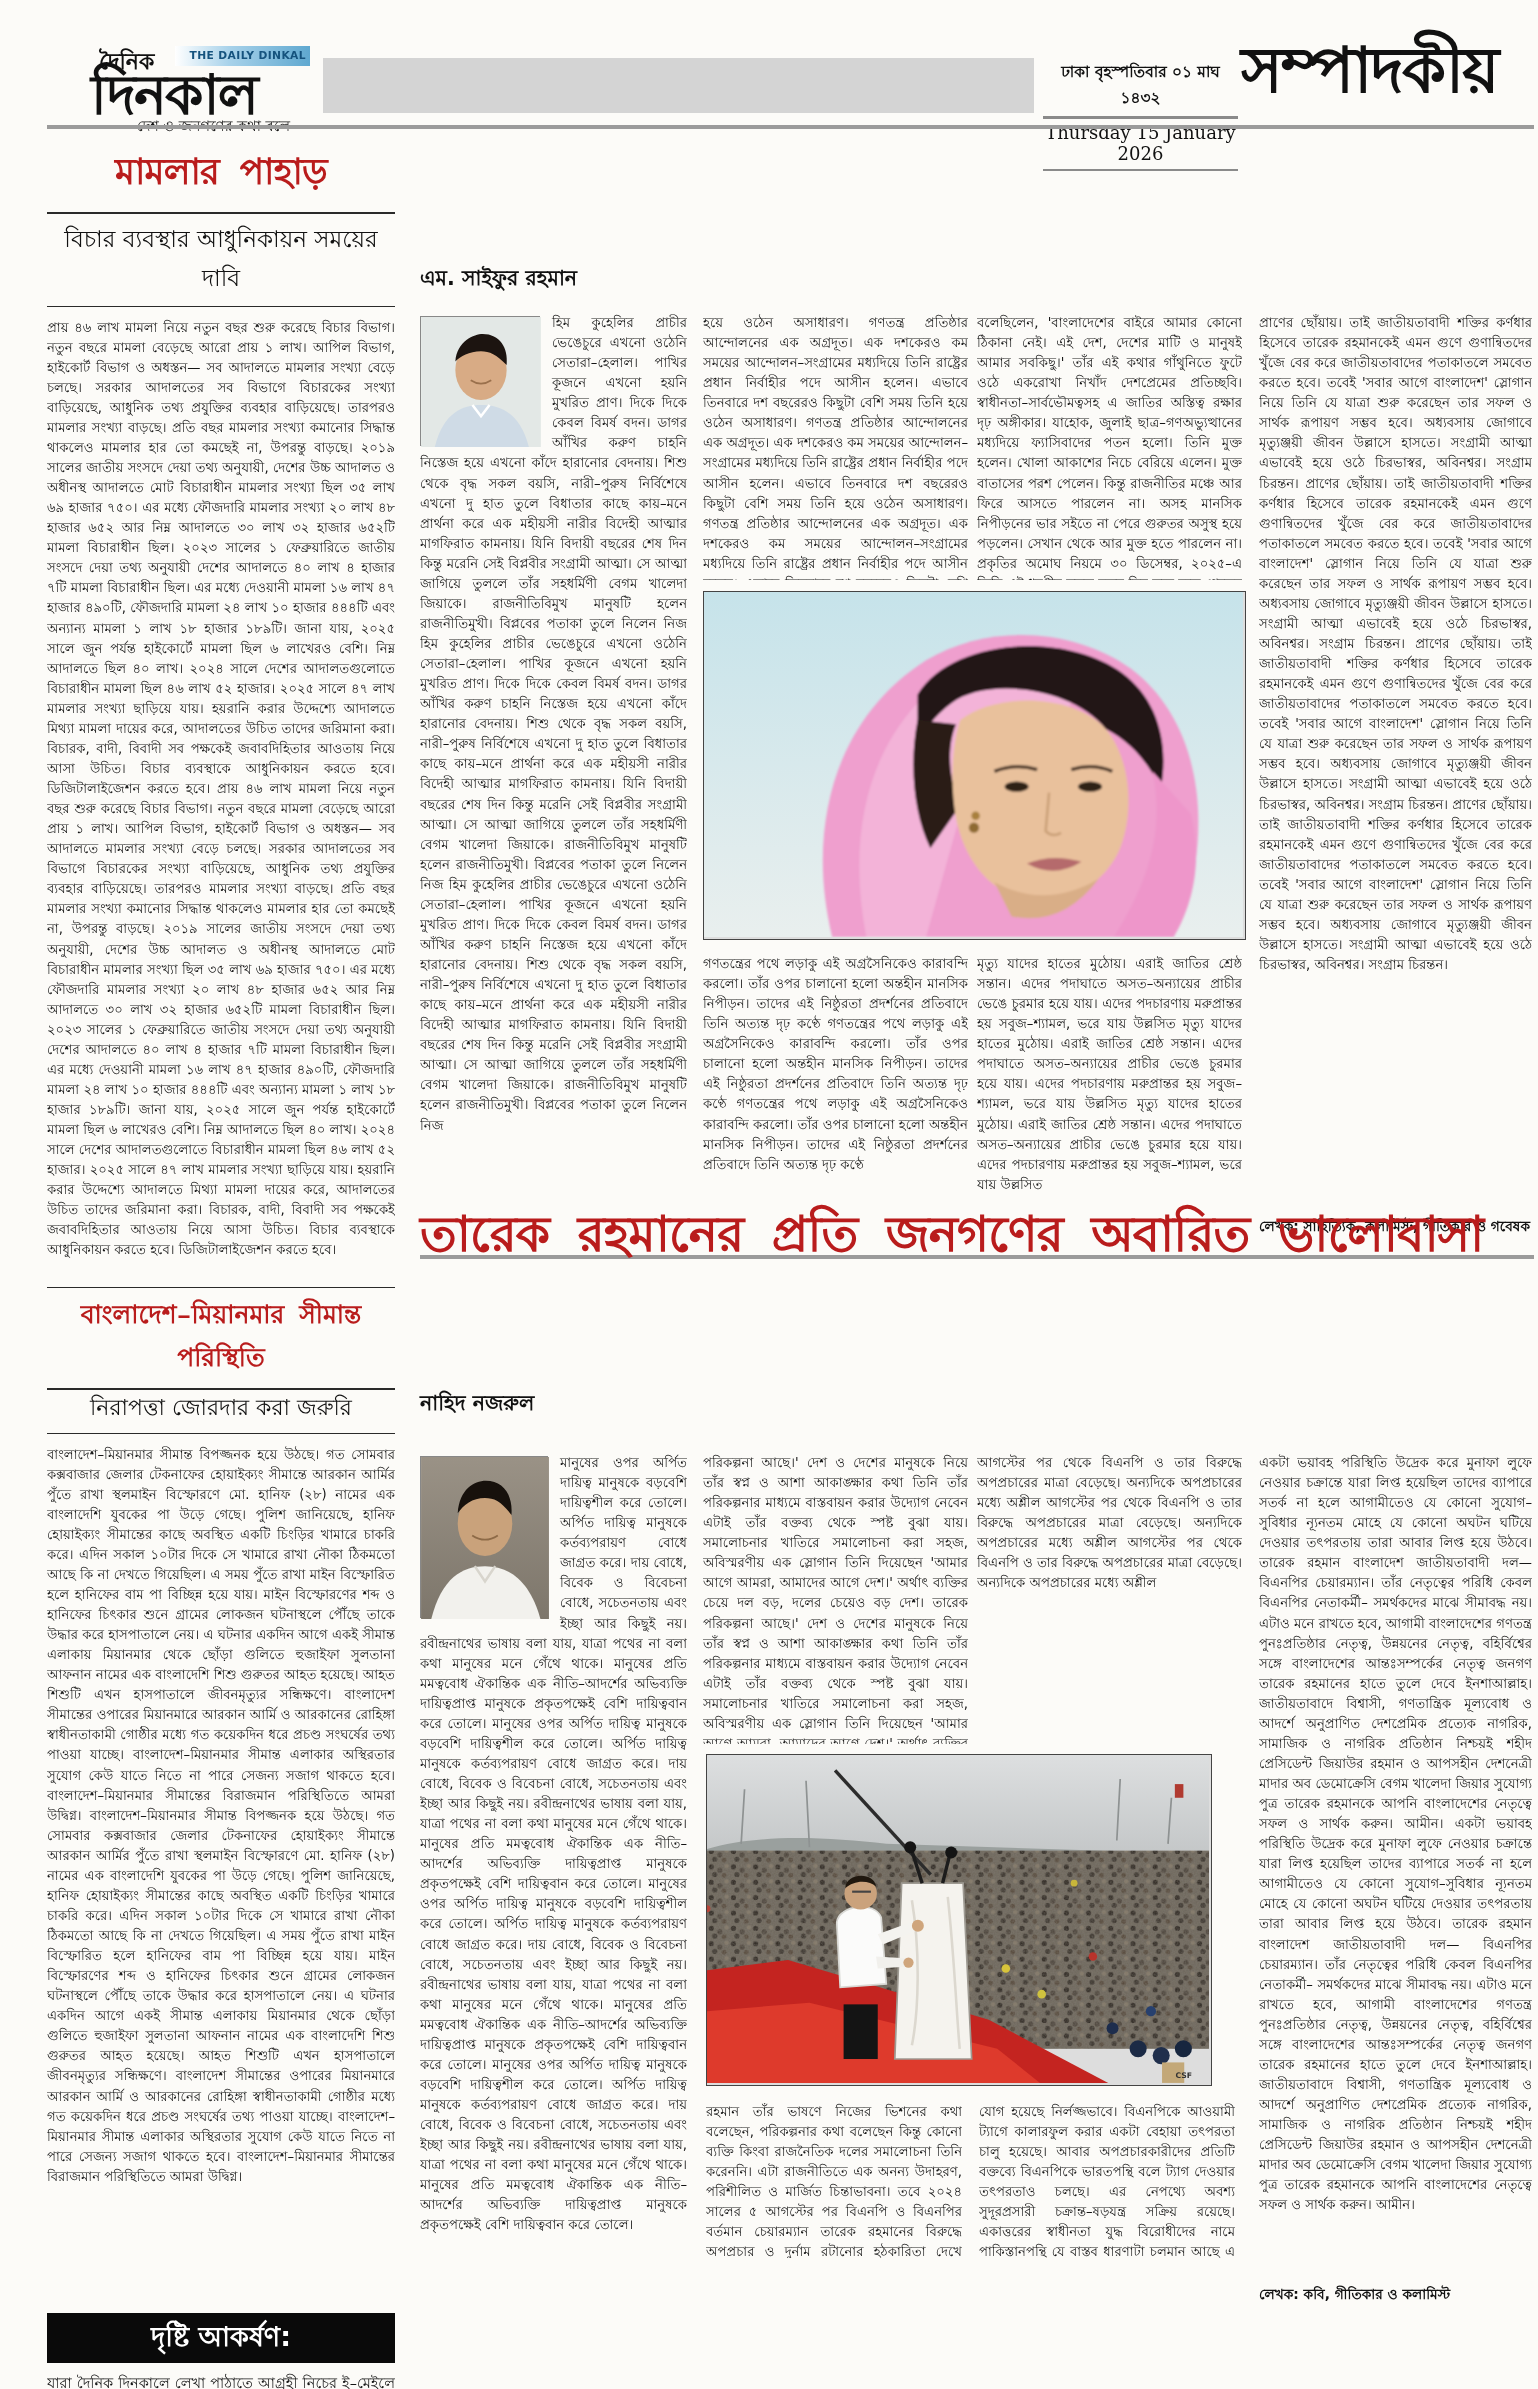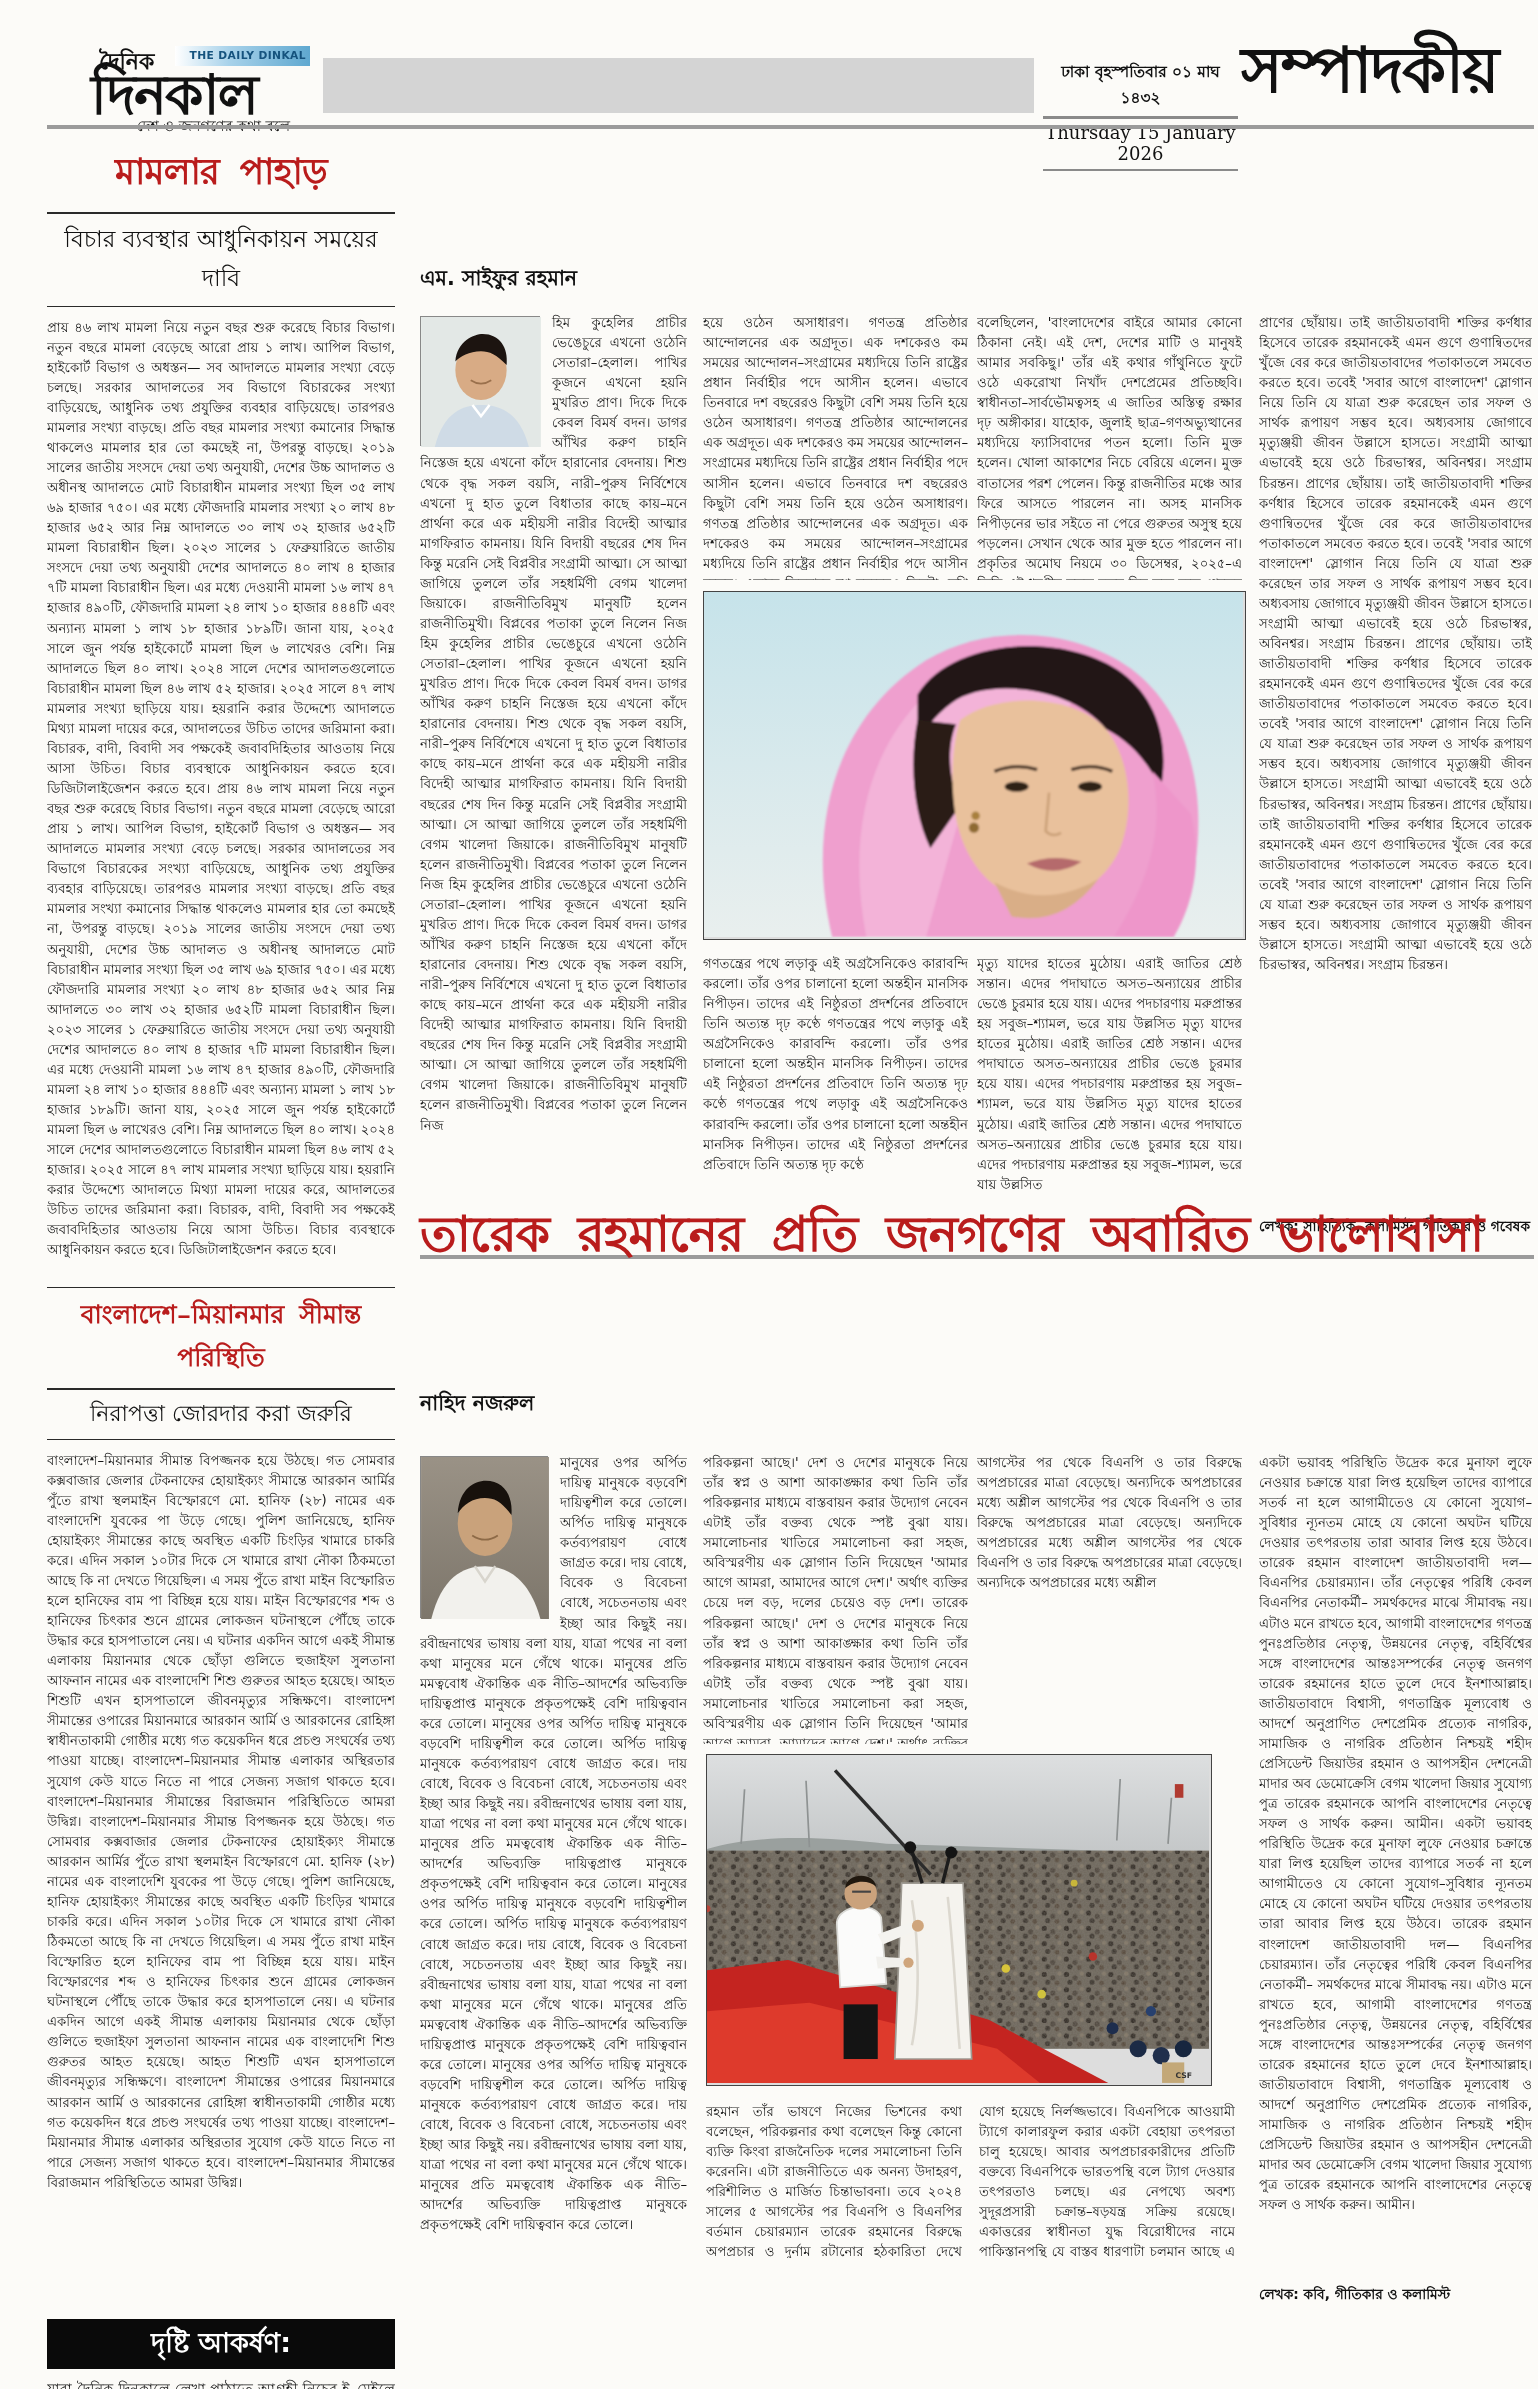--- a/index.html
+++ b/index.html
@@ -44,21 +44,21 @@
   <div class="abs" style="left:47px;top:137px;width:348px;">
     <div class="center headline" style="font-size:36px;margin-top:6.8px;">মামলার পাহাড়</div>
     <div class="rule" style="margin-top:8.5px;"></div>
     <div class="center bold" style="font-size:23px;font-weight:normal;margin-top:6.8px;">বিচার ব্যবস্থার আধুনিকায়ন সময়ের দাবি</div>
     <div class="rule" style="margin-top:6.8px;"></div>
     <div class="just body-text" style="margin-top:10.3px;height:957px;">প্রায় ৪৬ লাখ মামলা নিয়ে নতুন বছর শুরু করেছে বিচার বিভাগ। নতুন বছরে মামলা বেড়েছে আরো প্রায় ১ লাখ। আপিল বিভাগ, হাইকোর্ট বিভাগ ও অধস্তন— সব আদালতে মামলার সংখ্যা বেড়ে চলছে। সরকার আদালতের সব বিভাগে বিচারকের সংখ্যা বাড়িয়েছে, আধুনিক তথ্য প্রযুক্তির ব্যবহার বাড়িয়েছে। তারপরও মামলার সংখ্যা বাড়ছে। প্রতি বছর মামলার সংখ্যা কমানোর সিদ্ধান্ত থাকলেও মামলার হার তো কমছেই না, উপরন্তু বাড়ছে। ২০১৯ সালের জাতীয় সংসদে দেয়া তথ্য অনুযায়ী, দেশের উচ্চ আদালত ও অধীনস্থ আদালতে মোট বিচারাধীন মামলার সংখ্যা ছিল ৩৫ লাখ ৬৯ হাজার ৭৫০। এর মধ্যে ফৌজদারি মামলার সংখ্যা ২০ লাখ ৪৮ হাজার ৬৫২ আর নিম্ন আদালতে ৩০ লাখ ৩২ হাজার ৬৫২টি মামলা বিচারাধীন ছিল। ২০২৩ সালের ১ ফেব্রুয়ারিতে জাতীয় সংসদে দেয়া তথ্য অনুযায়ী দেশের আদালতে ৪০ লাখ ৪ হাজার ৭টি মামলা বিচারাধীন ছিল। এর মধ্যে দেওয়ানী মামলা ১৬ লাখ ৪৭ হাজার ৪৯০টি, ফৌজদারি মামলা ২৪ লাখ ১০ হাজার ৪৪৪টি এবং অন্যান্য মামলা ১ লাখ ১৮ হাজার ১৮৯টি। জানা যায়, ২০২৫ সালে জুন পর্যন্ত হাইকোর্টে মামলা ছিল ৬ লাখেরও বেশি। নিম্ন আদালতে ছিল ৪০ লাখ। ২০২৪ সালে দেশের আদালতগুলোতে বিচারাধীন মামলা ছিল ৪৬ লাখ ৫২ হাজার। ২০২৫ সালে ৪৭ লাখ মামলার সংখ্যা ছাড়িয়ে যায়। হয়রানি করার উদ্দেশ্যে আদালতে মিথ্যা মামলা দায়ের করে, আদালতের উচিত তাদের জরিমানা করা। বিচারক, বাদী, বিবাদী সব পক্ষকেই জবাবদিহিতার আওতায় নিয়ে আসা উচিত। বিচার ব্যবস্থাকে আধুনিকায়ন করতে হবে। ডিজিটালাইজেশন করতে হবে। প্রায় ৪৬ লাখ মামলা নিয়ে নতুন বছর শুরু করেছে বিচার বিভাগ। নতুন বছরে মামলা বেড়েছে আরো প্রায় ১ লাখ। আপিল বিভাগ, হাইকোর্ট বিভাগ ও অধস্তন— সব আদালতে মামলার সংখ্যা বেড়ে চলছে। সরকার আদালতের সব বিভাগে বিচারকের সংখ্যা বাড়িয়েছে, আধুনিক তথ্য প্রযুক্তির ব্যবহার বাড়িয়েছে। তারপরও মামলার সংখ্যা বাড়ছে। প্রতি বছর মামলার সংখ্যা কমানোর সিদ্ধান্ত থাকলেও মামলার হার তো কমছেই না, উপরন্তু বাড়ছে। ২০১৯ সালের জাতীয় সংসদে দেয়া তথ্য অনুযায়ী, দেশের উচ্চ আদালত ও অধীনস্থ আদালতে মোট বিচারাধীন মামলার সংখ্যা ছিল ৩৫ লাখ ৬৯ হাজার ৭৫০। এর মধ্যে ফৌজদারি মামলার সংখ্যা ২০ লাখ ৪৮ হাজার ৬৫২ আর নিম্ন আদালতে ৩০ লাখ ৩২ হাজার ৬৫২টি মামলা বিচারাধীন ছিল। ২০২৩ সালের ১ ফেব্রুয়ারিতে জাতীয় সংসদে দেয়া তথ্য অনুযায়ী দেশের আদালতে ৪০ লাখ ৪ হাজার ৭টি মামলা বিচারাধীন ছিল। এর মধ্যে দেওয়ানী মামলা ১৬ লাখ ৪৭ হাজার ৪৯০টি, ফৌজদারি মামলা ২৪ লাখ ১০ হাজার ৪৪৪টি এবং অন্যান্য মামলা ১ লাখ ১৮ হাজার ১৮৯টি। জানা যায়, ২০২৫ সালে জুন পর্যন্ত হাইকোর্টে মামলা ছিল ৬ লাখেরও বেশি। নিম্ন আদালতে ছিল ৪০ লাখ। ২০২৪ সালে দেশের আদালতগুলোতে বিচারাধীন মামলা ছিল ৪৬ লাখ ৫২ হাজার। ২০২৫ সালে ৪৭ লাখ মামলার সংখ্যা ছাড়িয়ে যায়। হয়রানি করার উদ্দেশ্যে আদালতে মিথ্যা মামলা দায়ের করে, আদালতের উচিত তাদের জরিমানা করা। বিচারক, বাদী, বিবাদী সব পক্ষকেই জবাবদিহিতার আওতায় নিয়ে আসা উচিত। বিচার ব্যবস্থাকে আধুনিকায়ন করতে হবে। ডিজিটালাইজেশন করতে হবে।</div>
 
     <div class="rule" style="margin-top:12px;"></div>
     <div class="center headline" style="font-size:25px;margin-top:6.8px;letter-spacing:0;">বাংলাদেশ–মিয়ানমার সীমান্ত পরিস্থিতি</div>
     <div class="rule" style="margin-top:6.8px;"></div>
-    <div class="center" style="font-size:22px;margin-top:6px;text-align:center;">নিরাপত্তা জোরদার করা জরুরি</div>
+    <div class="center" style="font-size:22px;text-align:center;">নিরাপত্তা জোরদার করা জরুরি</div>
     <div class="rule" style="margin-top:6px;"></div>
     <div class="just body-text" style="margin-top:10.3px;height:855px;">বাংলাদেশ–মিয়ানমার সীমান্ত বিপজ্জনক হয়ে উঠছে। গত সোমবার কক্সবাজার জেলার টেকনাফের হোয়াইক্যং সীমান্তে আরকান আর্মির পুঁতে রাখা স্থলমাইন বিস্ফোরণে মো. হানিফ (২৮) নামের এক বাংলাদেশি যুবকের পা উড়ে গেছে। পুলিশ জানিয়েছে, হানিফ হোয়াইক্যং সীমান্তের কাছে অবস্থিত একটি চিংড়ির খামারে চাকরি করে। এদিন সকাল ১০টার দিকে সে খামারে রাখা নৌকা ঠিকমতো আছে কি না দেখতে গিয়েছিল। এ সময় পুঁতে রাখা মাইন বিস্ফোরিত হলে হানিফের বাম পা বিচ্ছিন্ন হয়ে যায়। মাইন বিস্ফোরণের শব্দ ও হানিফের চিৎকার শুনে গ্রামের লোকজন ঘটনাস্থলে পৌঁছে তাকে উদ্ধার করে হাসপাতালে নেয়। এ ঘটনার একদিন আগে একই সীমান্ত এলাকায় মিয়ানমার থেকে ছোঁড়া গুলিতে হুজাইফা সুলতানা আফনান নামের এক বাংলাদেশি শিশু গুরুতর আহত হয়েছে। আহত শিশুটি এখন হাসপাতালে জীবনমৃত্যুর সন্ধিক্ষণে। বাংলাদেশ সীমান্তের ওপারের মিয়ানমারে আরকান আর্মি ও আরকানের রোহিঙ্গা স্বাধীনতাকামী গোষ্ঠীর মধ্যে গত কয়েকদিন ধরে প্রচণ্ড সংঘর্ষের তথ্য পাওয়া যাচ্ছে। বাংলাদেশ–মিয়ানমার সীমান্ত এলাকার অস্থিরতার সুযোগ কেউ যাতে নিতে না পারে সেজন্য সজাগ থাকতে হবে। বাংলাদেশ–মিয়ানমার সীমান্তের বিরাজমান পরিস্থিতিতে আমরা উদ্বিগ্ন। বাংলাদেশ–মিয়ানমার সীমান্ত বিপজ্জনক হয়ে উঠছে। গত সোমবার কক্সবাজার জেলার টেকনাফের হোয়াইক্যং সীমান্তে আরকান আর্মির পুঁতে রাখা স্থলমাইন বিস্ফোরণে মো. হানিফ (২৮) নামের এক বাংলাদেশি যুবকের পা উড়ে গেছে। পুলিশ জানিয়েছে, হানিফ হোয়াইক্যং সীমান্তের কাছে অবস্থিত একটি চিংড়ির খামারে চাকরি করে। এদিন সকাল ১০টার দিকে সে খামারে রাখা নৌকা ঠিকমতো আছে কি না দেখতে গিয়েছিল। এ সময় পুঁতে রাখা মাইন বিস্ফোরিত হলে হানিফের বাম পা বিচ্ছিন্ন হয়ে যায়। মাইন বিস্ফোরণের শব্দ ও হানিফের চিৎকার শুনে গ্রামের লোকজন ঘটনাস্থলে পৌঁছে তাকে উদ্ধার করে হাসপাতালে নেয়। এ ঘটনার একদিন আগে একই সীমান্ত এলাকায় মিয়ানমার থেকে ছোঁড়া গুলিতে হুজাইফা সুলতানা আফনান নামের এক বাংলাদেশি শিশু গুরুতর আহত হয়েছে। আহত শিশুটি এখন হাসপাতালে জীবনমৃত্যুর সন্ধিক্ষণে। বাংলাদেশ সীমান্তের ওপারের মিয়ানমারে আরকান আর্মি ও আরকানের রোহিঙ্গা স্বাধীনতাকামী গোষ্ঠীর মধ্যে গত কয়েকদিন ধরে প্রচণ্ড সংঘর্ষের তথ্য পাওয়া যাচ্ছে। বাংলাদেশ–মিয়ানমার সীমান্ত এলাকার অস্থিরতার সুযোগ কেউ যাতে নিতে না পারে সেজন্য সজাগ থাকতে হবে। বাংলাদেশ–মিয়ানমার সীমান্তের বিরাজমান পরিস্থিতিতে আমরা উদ্বিগ্ন।</div>
 
     <div style="margin-top:13.7px;background:#0a0a0a;height:50px;display:flex;align-items:center;justify-content:center;">
       <span class="bold" style="color:#ffffff;font-size:27px;">দৃষ্টি আকর্ষণ:</span>
     </div>
     <div class="just body-text" style="margin-top:8.5px;font-size:14.5px;height:55px;">যারা দৈনিক দিনকালে লেখা পাঠাতে আগ্রহী নিচের ই–মেইলে পাঠাতে পারেন: dinkaleditorial 2024@gmail.com</div>
   </div>
 
   <div class="abs bold" style="left:420px;top:263px;font-size:20.5px;">এম. সাইফুর রহমান</div>

